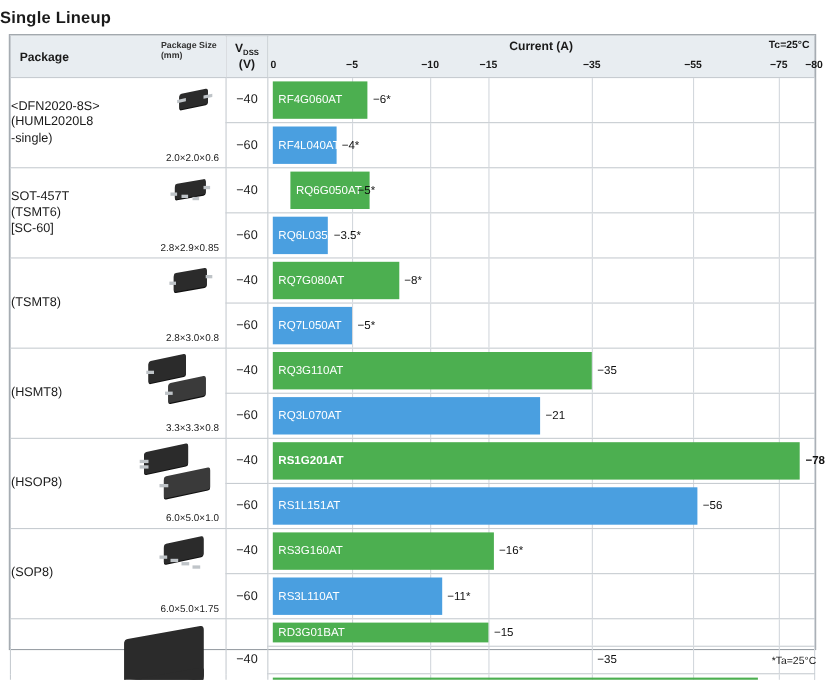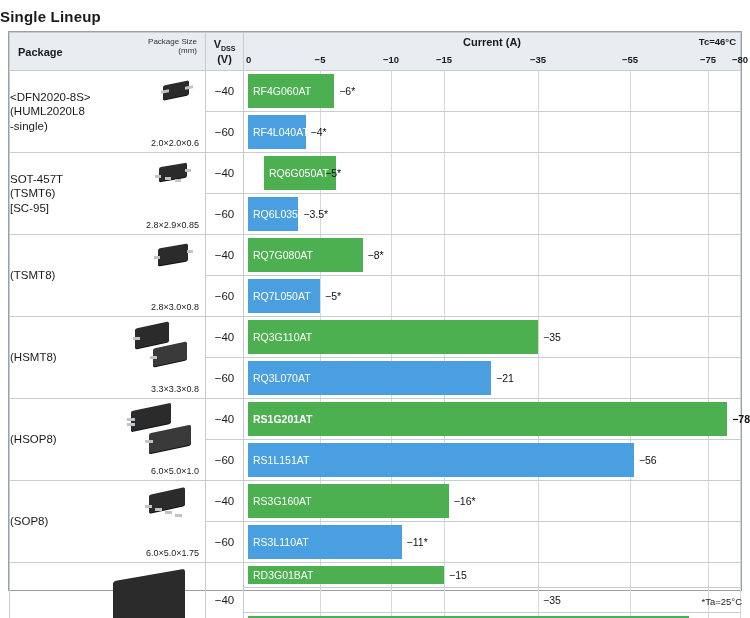--- a/index.html
+++ b/index.html
@@ -54,23 +54,23 @@
   .hdr.pkg {
     text-align: left;
     padding-left: 8px;
     position: relative;
   }
   .pkg-size-label {
     position: absolute;
     right: 8px;
     top: 4px;
     font-size: 8px;
-    font-weight: normal;
+    font-weight: bold;
     line-height: 1.15;
-    text-align: right;
+    text-align: left;
     color: #333;
   }
   .hdr .vdss {
     font-size: 11px;
     font-weight: bold;
     line-height: 1.1;
   }
   .hdr .vdss sub {
     font-size: 7px;
   }
@@ -210,21 +210,21 @@
             <span>Package Size</span><br>
             <span>(mm)</span>
           </span>
         </th>
         <th class="hdr">
           <div class="vdss"><span>V</span><sub>DSS</sub></div>
           <div class="vdss">(V)</div>
         </th>
         <th class="hdr axis-cell">
           <div class="axis-title">Current (A)</div>
-          <div class="axis-tc">Tc=46°C</div>
+          <div class="axis-tc">Tc=25°C</div>
           <div class="axis-ticks" id="axis-ticks">
               <span style="transform: translateX(-2px); left: 4px;">0</span>
               <span style="left: 76px;">−5</span>
               <span style="left: 147px;">−10</span>
               <span style="left: 200px;">−15</span>
               <span style="left: 294px;">−35</span>
               <span style="left: 386px; text-align: center;">−55</span>
               <span style="left: 464px;">−75</span>
               <span style="left: 496px;">−80</span>
             </div>
@@ -274,21 +274,21 @@
             <div class="bar blue" style="left: 4px; width: 57.6px;">
               <span class="bar-label">RF4L040AT</span>
             </div>
             <div class="bar-value" style="left: 66.6px;">−4*</div>
           </td>
         </tr>
         <tr>
           <td class="pkgcell" rowspan="2">
             <div class="pkgname">SOT-457T
 (TSMT6)
-[SC-95]</div>
+[SC-60]</div>
             <div class="pkgimg" style="pointer-events: none;">
               <div style="position:relative;width:46px;height:28px;">
                 <div class="chip" style="position:absolute;left:8px;top:6px;width:28px;height:14px;border-radius:2px;transform:skewY(-10deg);"></div>
                 <div class="leg" style="position:absolute;left:4px;top:16px;width:6px;height:3px;"></div>
                 <div class="leg" style="position:absolute;left:14px;top:18px;width:6px;height:3px;"></div>
                 <div class="leg" style="position:absolute;left:24px;top:20px;width:6px;height:3px;"></div>
                 <div class="leg" style="position:absolute;left:34px;top:10px;width:6px;height:3px;"></div>
               </div>
             </div>
             <div class="pkgdim">2.8×2.9×0.85</div>

